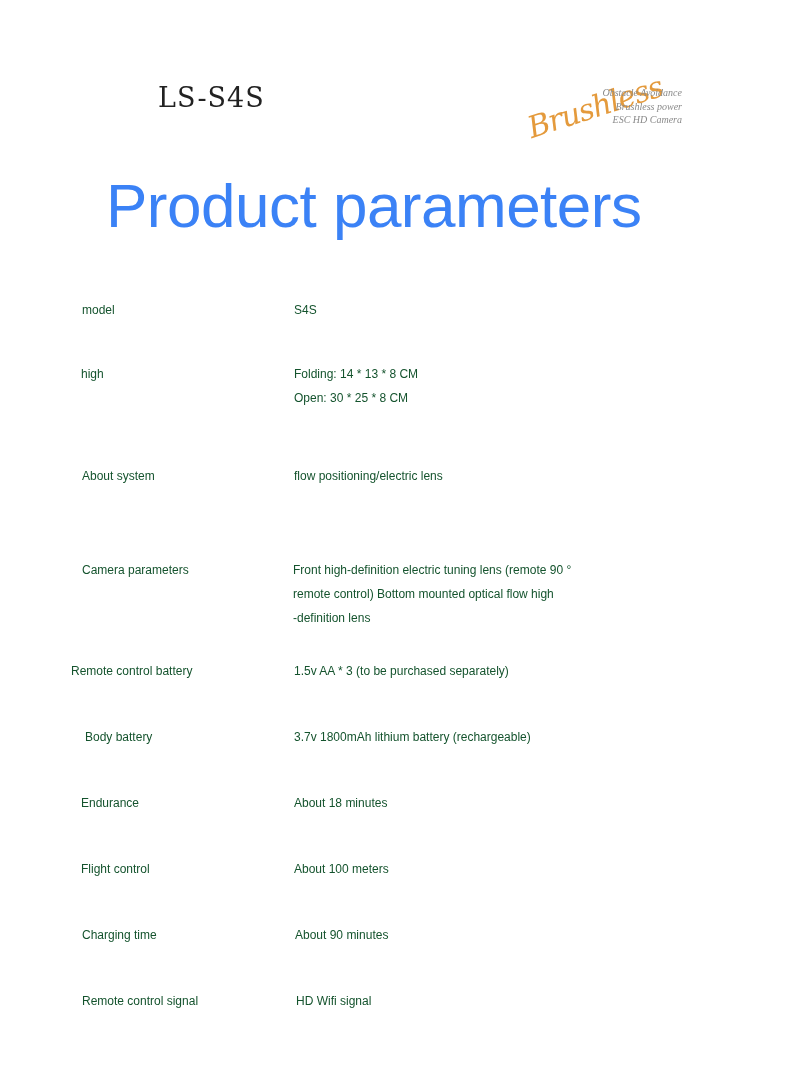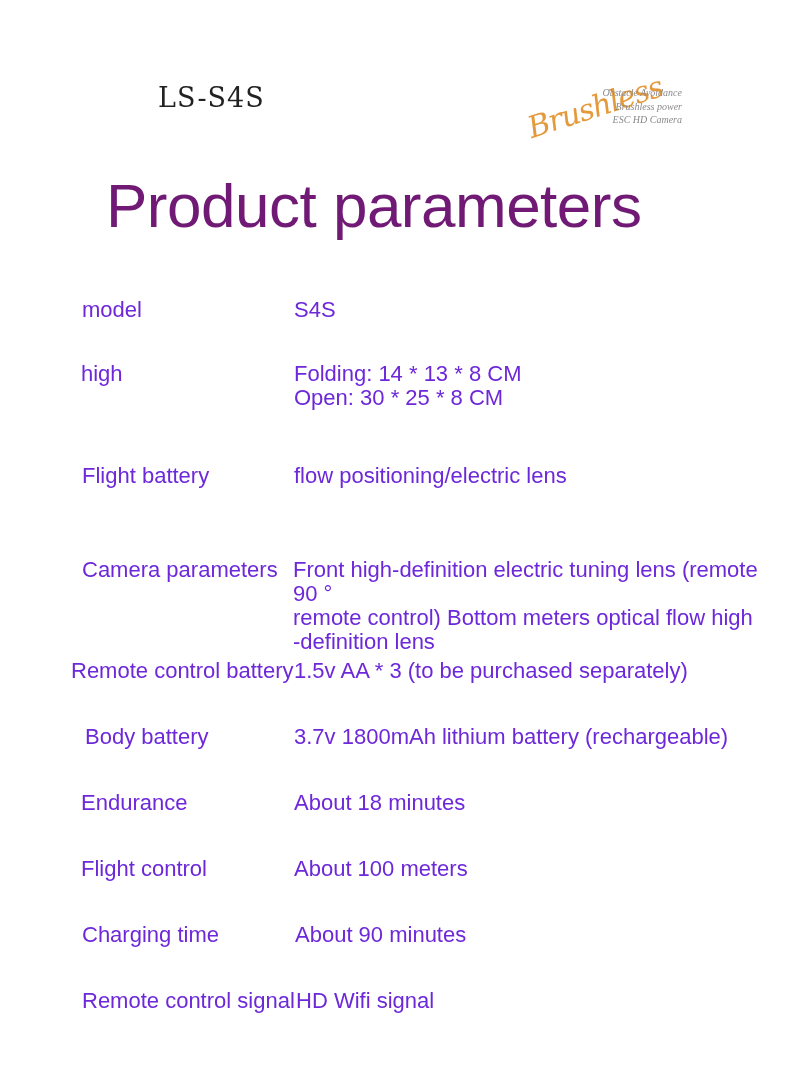--- a/index.html
+++ b/index.html
@@ -20,26 +20,26 @@
     .badge-line.l2 { top: 30px; }
     .script {
       position: absolute; left: 4px; top: 26px;
       font-family: "DejaVu Serif", serif; font-style: italic;
       font-size: 30px; color: #e49a3c; transform: rotate(-18deg);
       transform-origin: left bottom; white-space: nowrap; letter-spacing: -1px;
     }
     .title {
       position: absolute; left: 106px; top: 170px;
       font-family: "Liberation Sans", sans-serif; font-weight: 500;
-      font-size: 62px; color: #701a75; letter-spacing: -0.5px; white-space: nowrap;
+      font-size: 62px; color: #3b82f6; letter-spacing: -0.5px; white-space: nowrap;
     }
     .row { position: absolute; left: 0; width: 790px; }
     .label, .value {
       position: absolute; font-family: "Liberation Sans", sans-serif;
-      font-size: 22px; color: #6d28d9; line-height: 24px;
+      font-size: 12px; color: #14532d; line-height: 24px;
     }
     .label { white-space: nowrap; }
     .value { left: 294px; width: 450px; }
   </style>
 </head>
 <body>
 
 <div class="brand">LS-S4S</div>
 
 <div class="badge">
@@ -57,30 +57,30 @@
     <span class="value">S4S</span>
   </div>
   <div class="row" style="top:362px">
     <span class="label" style="left:81px">high</span>
     <div class="value">
       <div>Folding: 14 * 13 * 8 CM</div>
       <div>Open: 30 * 25 * 8 CM</div>
     </div>
   </div>
   <div class="row" style="top:464px">
-    <span class="label" style="left:82px">Flight battery</span>
+    <span class="label" style="left:82px">About system</span>
     <div class="value">
       <div>flow positioning/electric lens</div>
     </div>
   </div>
   <div class="row" style="top:558px">
     <span class="label" style="left:82px">Camera parameters</span>
     <div class="value" style="left:293px;width:470px">
       <div>Front high-definition electric tuning lens (remote 90 °</div>
-      <div>remote control) Bottom meters optical flow high</div>
+      <div>remote control) Bottom mounted optical flow high</div>
       <div>-definition lens</div>
     </div>
   </div>
   <div class="row" style="top:659px">
     <span class="label" style="left:71px">Remote control battery</span>
     <span class="value">1.5v AA * 3 (to be purchased separately)</span>
   </div>
   <div class="row" style="top:725px">
     <span class="label" style="left:85px">Body battery</span>
     <span class="value">3.7v 1800mAh lithium battery (rechargeable)</span>

